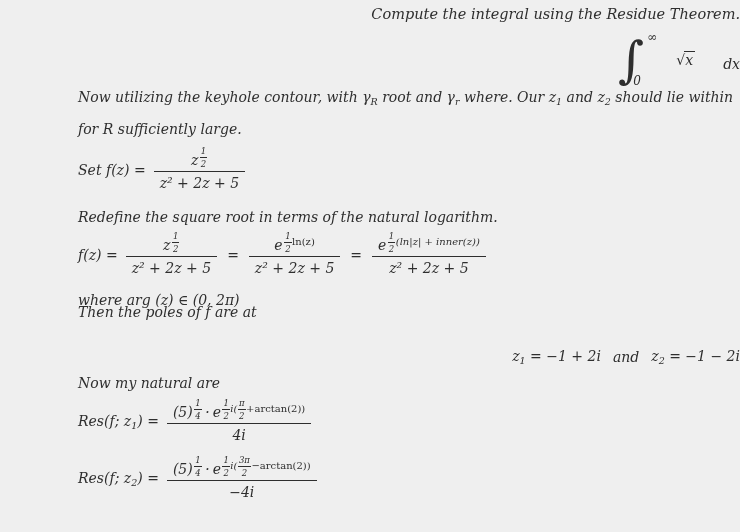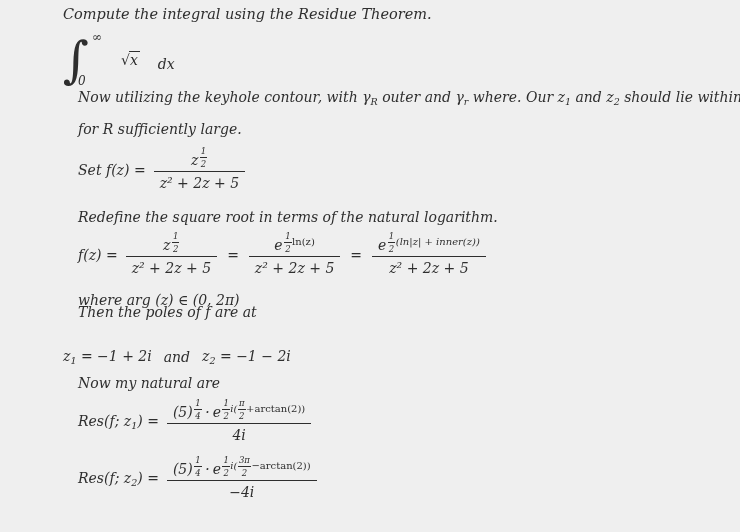--- a/index.html
+++ b/index.html
@@ -9,21 +9,21 @@
     font-family: "DejaVu Serif", serif;
     font-style: italic;
     font-size: 14px;
     background: #efefef;
     color: #2e2e2e;
   }
   .blk { position: absolute; white-space: nowrap; }
   .left-col { left: 78px; }
   .row-center {
     left: 0; width: 740px; box-sizing: border-box; padding-left: 63px;
-    display: flex; justify-content: flex-start; align-items: center;
+    display: flex; justify-content: flex-end; align-items: center;
   }
   .row-left { display: flex; align-items: center; }
   .title { font-size: 14.5px; }
 
   
   .frac { display: inline-block; vertical-align: middle; text-align: center; margin: 0 6px; }
   .frac .num, .frac .den { display: block; padding: 2px 6px; line-height: 1.3; }
   .frac .den { border-top: 1.2px solid currentColor; }
 
   
@@ -44,21 +44,21 @@
   
   .int-wrap { position: relative; display: inline-block; width: 30px; height: 58px; margin-right: 16px; }
   .int-sign { font-size: 50px; line-height: 58px; display: block; }
   .int-upper { position: absolute; top: 0px; right: -9px; font-size: 12px; line-height: 1; }
   .int-lower { position: absolute; bottom: 2px; left: 15px; font-size: 12px; line-height: 1; }
 
   
   .radical { font-style: italic; }
   .radicand { border-top: 1.2px solid currentColor; padding: 0 2px 0 1px; margin-left: -1px; }
 
-  .dx { margin-left: 6px; transform: translateY(4px); }
+  .dx { margin-left: 16px; transform: translateY(4px); }
   .and-word { margin: 0 12px; }
 </style>
 </head>
 <body style="background: rgb(239, 239, 239); color: rgb(46, 46, 46);">
 
 <div class="blk row-center" style="top:6px">
   <span class="title">Compute the integral using the Residue Theorem.</span>
 </div>
 
 <div class="blk row-center" style="top:31px">
@@ -67,21 +67,21 @@
     <span class="int-upper">∞</span>
     <span class="int-lower">0</span>
   </span>
   <span class="frac">
     <span class="num"><span class="radical">√</span><span class="radicand">x</span></span>
   </span>
   <span class="dx">dx</span>
 </div>
 
 <div class="blk left-col" style="top:89px">
-  <span>Now utilizing the keyhole contour, with </span><span>γ</span><span class="sub">R</span><span> outer and </span><span>γ</span><span class="sub">r</span><span> where. Our </span><span>z</span><span class="sub">1</span><span> and </span><span>z</span><span class="sub">2</span><span> should lie within</span>
+  <span>Now utilizing the keyhole contour, with </span><span>γ</span><span class="sub">R</span><span> root and </span><span>γ</span><span class="sub">r</span><span> where. Our </span><span>z</span><span class="sub">1</span><span> and </span><span>z</span><span class="sub">2</span><span> should lie within</span>
 </div>
 
 <div class="blk left-col" style="top:121px">
   <span>for R sufficiently large.</span>
 </div>
 
 <div class="blk left-col row-left" style="top:145px">
   <span class="lead">Set f(z) =</span>
   <span class="frac">
     <span class="num"><span>z</span><span class="exp"><span class="tfrac"><span class="tnum">1</span><span class="tden">2</span></span></span></span>

